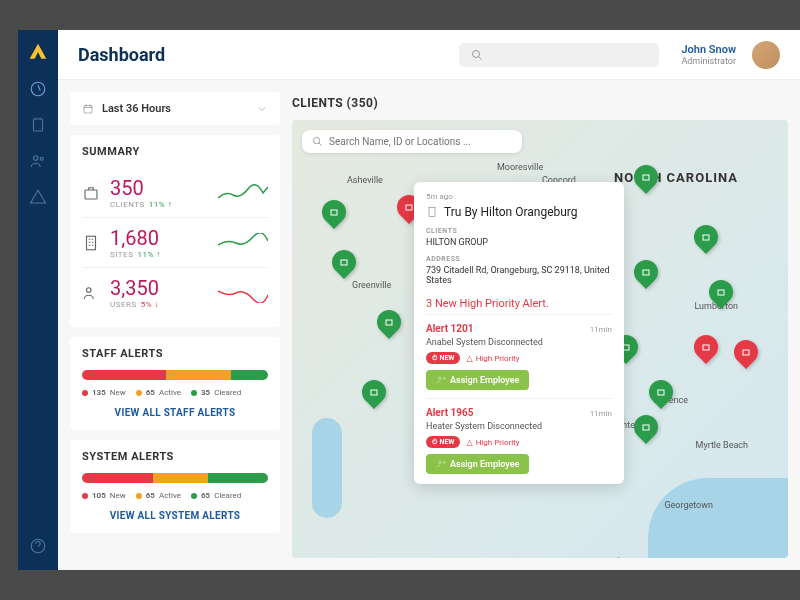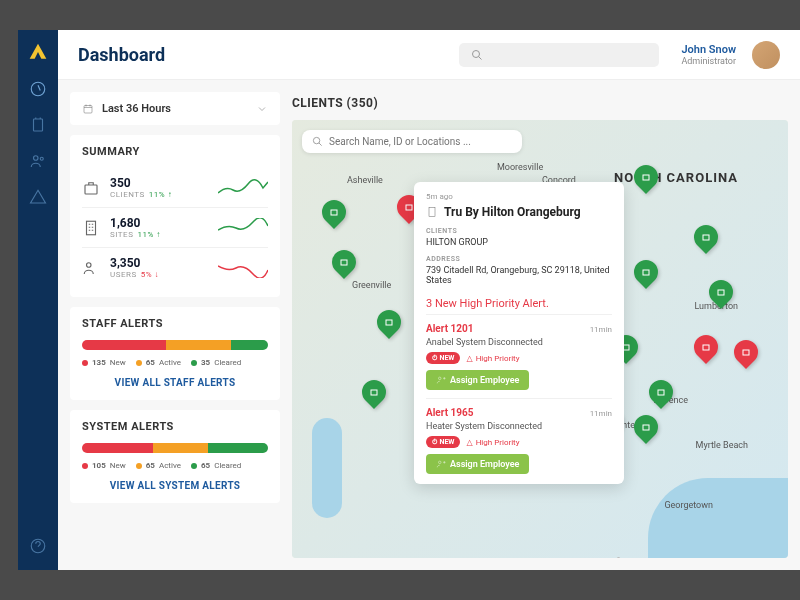--- a/index.html
+++ b/index.html
@@ -28,21 +28,21 @@
 .panel{background:#fff;border-radius:4px;padding:10px 12px}
 .time-sel{display:flex;align-items:center;gap:8px;font-size:11px;font-weight:600;color:#333}
 .time-sel svg{width:12px;height:12px;stroke:#666;fill:none}
 .chevron{margin-left:auto}
 .panel-title{font-size:11px;font-weight:700;color:#333;letter-spacing:.5px;margin-bottom:10px}
 .stat{display:flex;align-items:center;gap:10px;padding:8px 0;border-bottom:1px solid #f0f0f0}
 .stat:last-child{border:none}
 .stat-icon{width:18px;height:18px}
 .stat-icon svg{stroke:#666;fill:none;stroke-width:1.5;width:18px;height:18px}
 .stat-body{flex:1}
-.stat-val{font-size:12px;font-weight:700;color:#0f172a}
+.stat-val{font-size:20px;font-weight:400;color:#be185d}
 .stat-lbl{font-size:8px;color:#999;letter-spacing:.5px;display:flex;align-items:center;gap:4px}
 .trend-up{color:#2b9c4a}
 .trend-dn{color:#e63946}
 .spark{width:50px;height:20px}
 .alerts-bar{height:10px;border-radius:5px;display:flex;overflow:hidden;margin-bottom:8px}
 .bar-seg{height:100%}
 .alerts-leg{display:flex;gap:10px;font-size:8px;color:#666}
 .leg-item{display:flex;align-items:center;gap:4px}
 .leg-dot{width:6px;height:6px;border-radius:50%}
 .view-all{text-align:center;font-size:10px;font-weight:700;color:#1e5a9e;padding:10px 0 2px;cursor:pointer;letter-spacing:.3px}
@@ -54,21 +54,21 @@
 .map-label.big{font-size:13px;font-weight:700;color:#333;letter-spacing:1px}
 .map-search{position:absolute;top:10px;left:10px;background:#fff;border-radius:8px;padding:6px 10px;display:flex;align-items:center;gap:6px;width:220px;box-shadow:0 1px 4px rgba(0,0,0,.1)}
 .map-search svg{width:11px;height:11px;stroke:#999;fill:none;stroke-width:2}
 .map-search input{border:none;outline:none;font-size:10px;flex:1}
 .pin{position:absolute;width:24px;height:24px;border-radius:50% 50% 50% 0;transform:rotate(-45deg);display:flex;align-items:center;justify-content:center;box-shadow:0 2px 4px rgba(0,0,0,.2);cursor:pointer}
 .pin svg{transform:rotate(45deg);width:12px;height:12px;stroke:#fff;fill:none;stroke-width:2}
 .pin.g{background:#2b9c4a}
 .pin.r{background:#e63946}
 .popup{position:absolute;left:122px;top:62px;width:210px;background:#fff;border-radius:6px;box-shadow:0 4px 16px rgba(0,0,0,.15);padding:10px 12px}
 .pop-time{font-size:8px;color:#999;margin-bottom:4px}
-.pop-title{font-size:12px;font-weight:700;color:#222;display:flex;align-items:center;gap:6px;margin-bottom:8px}
+.pop-title{font-size:12px;font-weight:400;color:#222;display:flex;align-items:center;gap:6px;margin-bottom:8px}
 .pop-sec{margin-bottom:8px}
 .pop-lbl{font-size:7px;color:#999;letter-spacing:.5px;font-weight:600;margin-bottom:2px}
 .pop-val{font-size:9px;color:#333}
 .pop-warn{font-size:11px;color:#e63946;padding:4px 0;border-bottom:1px solid #f0f0f0;margin-bottom:8px}
 .alert-card{padding-bottom:8px;margin-bottom:8px;border-bottom:1px solid #f0f0f0;position:relative}
 .alert-card:last-child{border:none;margin:0;padding:0}
 .alert-hdr{display:flex;justify-content:space-between;align-items:baseline}
 .alert-id{font-size:10px;font-weight:700;color:#e63946}
 .alert-time{font-size:8px;color:#999}
 .alert-desc{font-size:9px;color:#555;margin:3px 0 5px}

